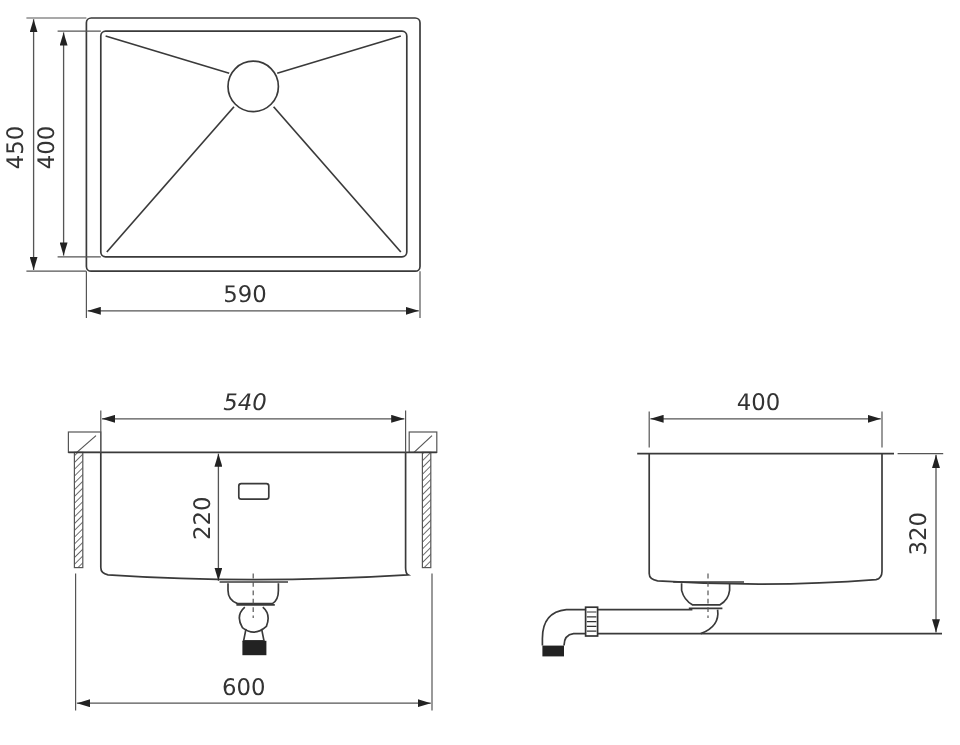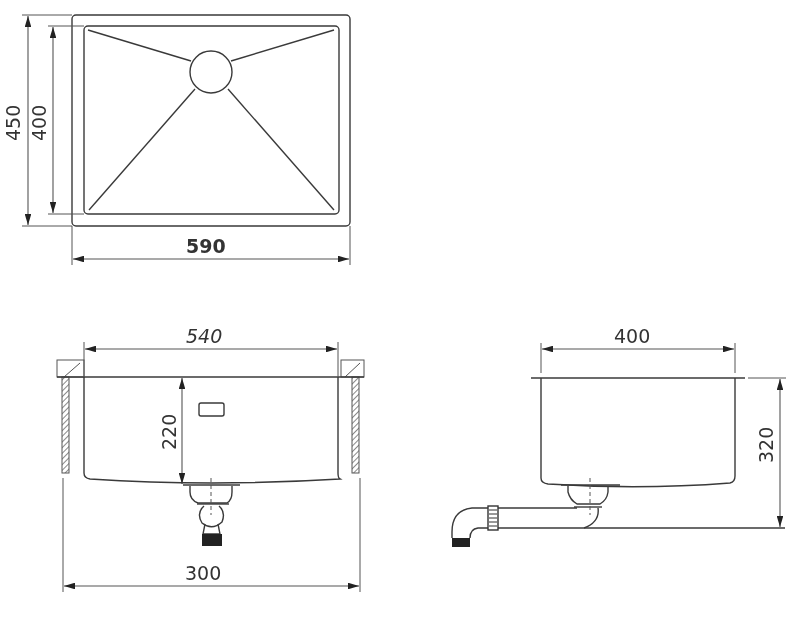--- a/index.html
+++ b/index.html
@@ -111,20 +111,20 @@
     <line class="thin" x1="735" y1="343" x2="735" y2="373"></line>
     <line class="dim" x1="542" y1="349" x2="734" y2="349" marker-start="url(#arr)" marker-end="url(#arr)"></line>
 
     <line class="thin" x1="748" y1="378" x2="786" y2="378"></line>
     <line class="dim" x1="780" y1="379" x2="780" y2="527" marker-start="url(#arr)" marker-end="url(#arr)"></line>
   </g>
 </svg>
 
 <span class="lbl rot" style="left:4px; top:141px;">450</span>
 <span class="lbl rot" style="left:30px; top:141px;">400</span>
-<span class="lbl" style="left:186px; top:237px;font-weight:bold;">590</span>
+<span class="lbl" style="left:186px; top:237px;">590</span>
 
 <span class="lbl" style="left:186px; top:327px;font-style:italic;">540</span>
 <span class="lbl rot" style="left:160px; top:450px;">220</span>
-<span class="lbl" style="left:185px; top:564px;">300</span>
+<span class="lbl" style="left:185px; top:564px;">600</span>
 
 <span class="lbl" style="left:614px; top:327px;">400</span>
 <span class="lbl rot" style="left:757px; top:463px;">320</span>
 
 </body></html>

